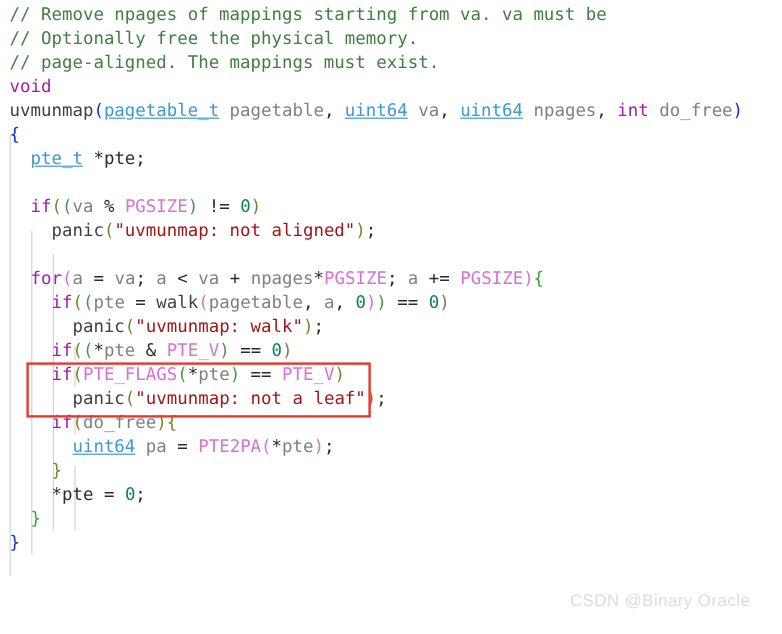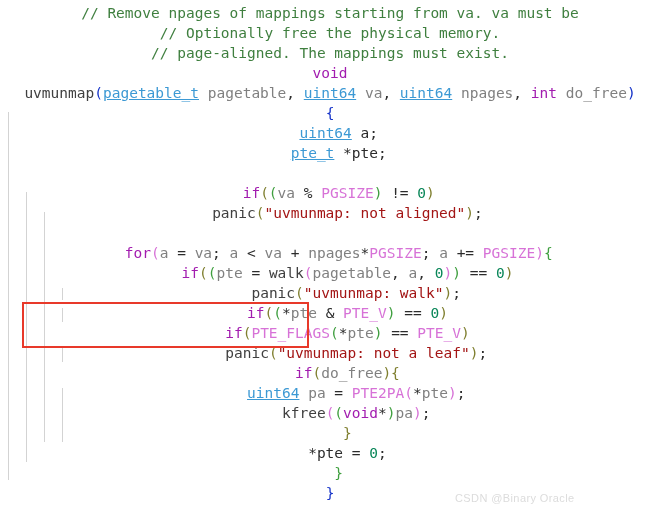--- a/index.html
+++ b/index.html
@@ -11,21 +11,20 @@
     width: 652px;
     height: 528px;
     overflow: hidden;
     font-family: "DejaVu Sans Mono", "Liberation Mono", monospace;
   }
   #editor {
     position: relative;
     width: 652px;
     height: 528px;
     background: #ffffff;
-    text-align: center;
   }
   #code {
     position: absolute;
     left: 0;
     top: 0;
     width: 652px;
     padding-top: 3px;
     box-sizing: border-box;
   }
   .line {
@@ -65,23 +64,24 @@
     position: absolute;
     border: 2px solid #e8392a;
     box-sizing: border-box;
     z-index: 5;
     pointer-events: none;
   }
   #watermark {
     position: absolute;
     color: #dcdcdc;
     font-family: "Liberation Sans", sans-serif;
-    font-size: 11px;
+    font-size: 14px;
     letter-spacing: 0.4px;
     user-select: none;
+    margin-left: 20px;
   }
 </style>
 </head>
 <body>
 
 <div id="editor">
 
   <div id="guides">
       <div class="guide" style="left: 8px; top: 112px; height: 368px; background: rgb(211, 211, 211);"></div>
       <div class="guide" style="left: 26px; top: 192px; height: 270px; background: rgb(211, 211, 211);"></div>
@@ -92,35 +92,33 @@
       <div class="guide" style="left: 62px; top: 388px; height: 54px; background: rgb(211, 211, 211);"></div>
     </div>
 
   <div id="code">
       <div class="line"><span class="tok cmt">// Remove npages of mappings starting from va. va must be</span></div>
       <div class="line"><span class="tok cmt">// Optionally free the physical memory.</span></div>
       <div class="line"><span class="tok cmt">// page-aligned. The mappings must exist.</span></div>
       <div class="line"><span class="tok kw">void</span></div>
       <div class="line"><span class="tok fn">uvmunmap</span><span class="tok b0">(</span><span class="tok typ">pagetable_t</span><span class="tok plain"> </span><span class="tok var">pagetable</span><span class="tok pn">,</span><span class="tok plain"> </span><span class="tok typ">uint64</span><span class="tok plain"> </span><span class="tok var">va</span><span class="tok pn">,</span><span class="tok plain"> </span><span class="tok typ">uint64</span><span class="tok plain"> </span><span class="tok var">npages</span><span class="tok pn">,</span><span class="tok plain"> </span><span class="tok kw">int</span><span class="tok plain"> </span><span class="tok var">do_free</span><span class="tok b0">)</span></div>
       <div class="line"><span class="tok b0">{</span></div>
-      <div class="line"><span class="tok plain">  </span><span class="tok typ">uint64</span><span class="tok plain"> </span><span class="tok plain">a</span><span class="tok pn">;</span></div>
       <div class="line"><span class="tok plain">  </span><span class="tok typ">pte_t</span><span class="tok plain"> </span><span class="tok op">*</span><span class="tok plain">pte</span><span class="tok pn">;</span></div>
       <div class="line">&nbsp;</div>
       <div class="line"><span class="tok plain">  </span><span class="tok kw">if</span><span class="tok b1">(</span><span class="tok b2">(</span><span class="tok var">va</span><span class="tok plain"> </span><span class="tok op">%</span><span class="tok plain"> </span><span class="tok mac">PGSIZE</span><span class="tok b2">)</span><span class="tok plain"> </span><span class="tok op">!=</span><span class="tok plain"> </span><span class="tok num">0</span><span class="tok b1">)</span></div>
       <div class="line"><span class="tok plain">    </span><span class="tok fn">panic</span><span class="tok b1">(</span><span class="tok str">"uvmunmap: not aligned"</span><span class="tok b1">)</span><span class="tok pn">;</span></div>
       <div class="line">&nbsp;</div>
       <div class="line"><span class="tok plain">  </span><span class="tok kw">for</span><span class="tok b3">(</span><span class="tok var">a</span><span class="tok plain"> </span><span class="tok op">=</span><span class="tok plain"> </span><span class="tok var">va</span><span class="tok pn">; </span><span class="tok var">a</span><span class="tok plain"> </span><span class="tok op">&lt;</span><span class="tok plain"> </span><span class="tok var">va</span><span class="tok plain"> </span><span class="tok op">+</span><span class="tok plain"> </span><span class="tok var">npages</span><span class="tok op">*</span><span class="tok mac">PGSIZE</span><span class="tok pn">; </span><span class="tok var">a</span><span class="tok plain"> </span><span class="tok op">+=</span><span class="tok plain"> </span><span class="tok mac">PGSIZE</span><span class="tok b3">)</span><span class="tok b2">{</span></div>
       <div class="line"><span class="tok plain">    </span><span class="tok kw">if</span><span class="tok b1">(</span><span class="tok b2">(</span><span class="tok var">pte</span><span class="tok plain"> </span><span class="tok op">=</span><span class="tok plain"> </span><span class="tok fn">walk</span><span class="tok b3">(</span><span class="tok var">pagetable</span><span class="tok pn">, </span><span class="tok var">a</span><span class="tok pn">, </span><span class="tok num">0</span><span class="tok b3">)</span><span class="tok b2">)</span><span class="tok plain"> </span><span class="tok op">==</span><span class="tok plain"> </span><span class="tok num">0</span><span class="tok b1">)</span></div>
       <div class="line"><span class="tok plain">      </span><span class="tok fn">panic</span><span class="tok b1">(</span><span class="tok str">"uvmunmap: walk"</span><span class="tok b1">)</span><span class="tok pn">;</span></div>
       <div class="line"><span class="tok plain">    </span><span class="tok kw">if</span><span class="tok b1">(</span><span class="tok b2">(</span><span class="tok op">*</span><span class="tok var">pte</span><span class="tok plain"> </span><span class="tok op">&amp;</span><span class="tok plain"> </span><span class="tok mac">PTE_V</span><span class="tok b2">)</span><span class="tok plain"> </span><span class="tok op">==</span><span class="tok plain"> </span><span class="tok num">0</span><span class="tok b1">)</span></div>
       <div class="line"><span class="tok plain">    </span><span class="tok kw">if</span><span class="tok b1">(</span><span class="tok mac">PTE_FLAGS</span><span class="tok b2">(</span><span class="tok op">*</span><span class="tok var">pte</span><span class="tok b2">)</span><span class="tok plain"> </span><span class="tok op">==</span><span class="tok plain"> </span><span class="tok mac">PTE_V</span><span class="tok b1">)</span></div>
       <div class="line"><span class="tok plain">      </span><span class="tok fn">panic</span><span class="tok b1">(</span><span class="tok str">"uvmunmap: not a leaf"</span><span class="tok b1">)</span><span class="tok pn">;</span></div>
       <div class="line"><span class="tok plain">    </span><span class="tok kw">if</span><span class="tok b1">(</span><span class="tok var">do_free</span><span class="tok b1">)</span><span class="tok b1">{</span></div>
       <div class="line"><span class="tok plain">      </span><span class="tok typ">uint64</span><span class="tok plain"> </span><span class="tok var">pa</span><span class="tok plain"> </span><span class="tok op">=</span><span class="tok plain"> </span><span class="tok mac">PTE2PA</span><span class="tok b3">(</span><span class="tok op">*</span><span class="tok var">pte</span><span class="tok b3">)</span><span class="tok pn">;</span></div>
-      <div class="line"><span class="tok plain">      </span><span class="tok fn">kfree</span><span class="tok b3">(</span><span class="tok b2">(</span><span class="tok kw">void</span><span class="tok op">*</span><span class="tok b2">)</span><span class="tok var">pa</span><span class="tok b3">)</span><span class="tok pn">;</span></div>
       <div class="line"><span class="tok plain">    </span><span class="tok b1">}</span></div>
       <div class="line"><span class="tok plain">    </span><span class="tok op">*</span><span class="tok plain">pte</span><span class="tok plain"> </span><span class="tok op">=</span><span class="tok plain"> </span><span class="tok num">0</span><span class="tok pn">;</span></div>
       <div class="line"><span class="tok plain">  </span><span class="tok b2">}</span></div>
       <div class="line"><span class="tok b0">}</span></div>
     </div>
 
   <div id="highlight-box" style="left: 22px; top: 302px; width: 287px; height: 46px; border-color: rgb(232, 57, 42); border-width: 2px;"></div>
 
   <div id="watermark" style="left: 455px; top: 492px; color: rgb(220, 220, 220);">CSDN @Binary Oracle</div>
 

